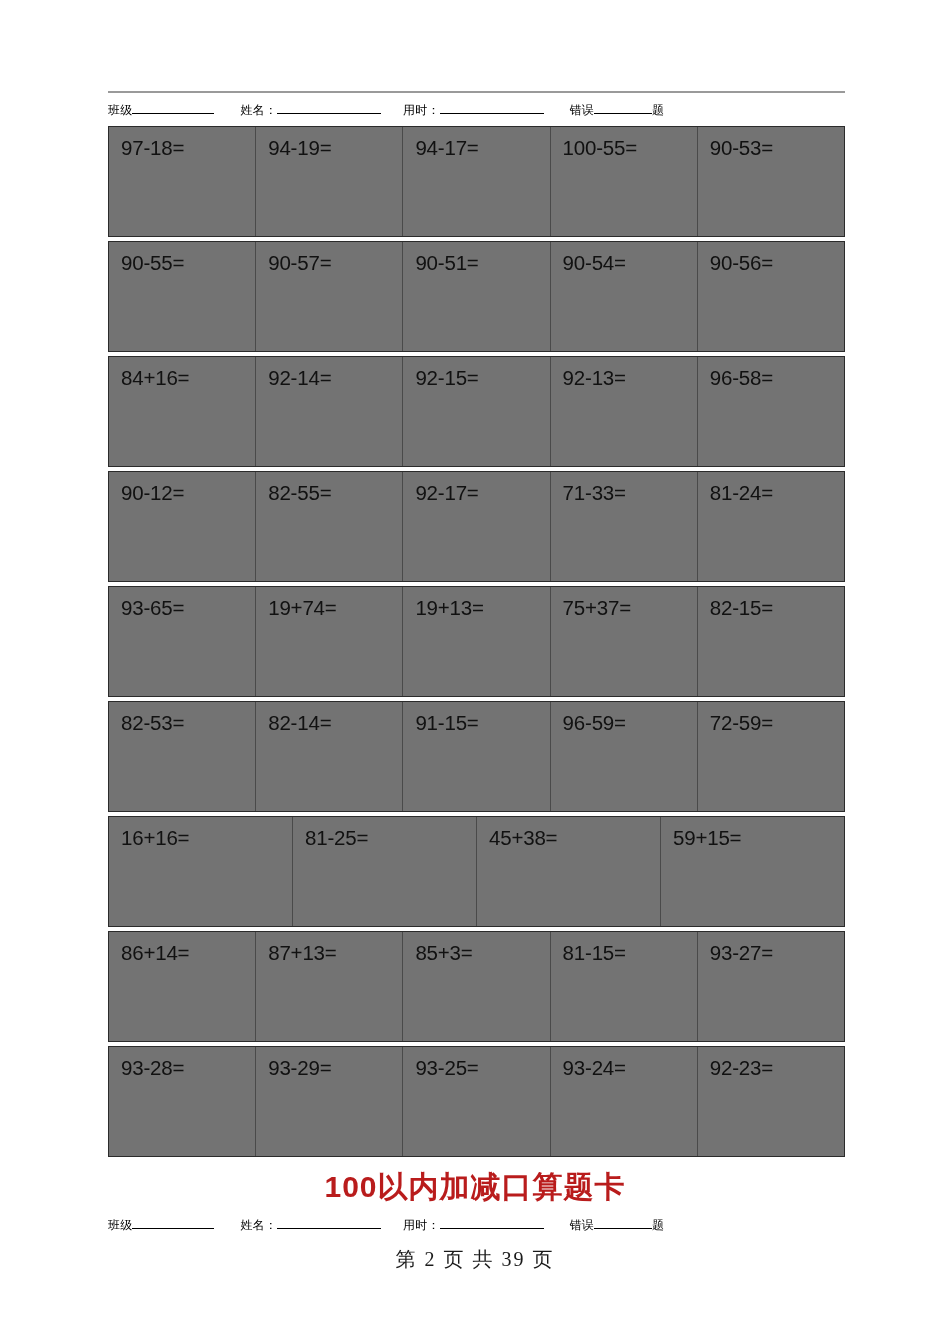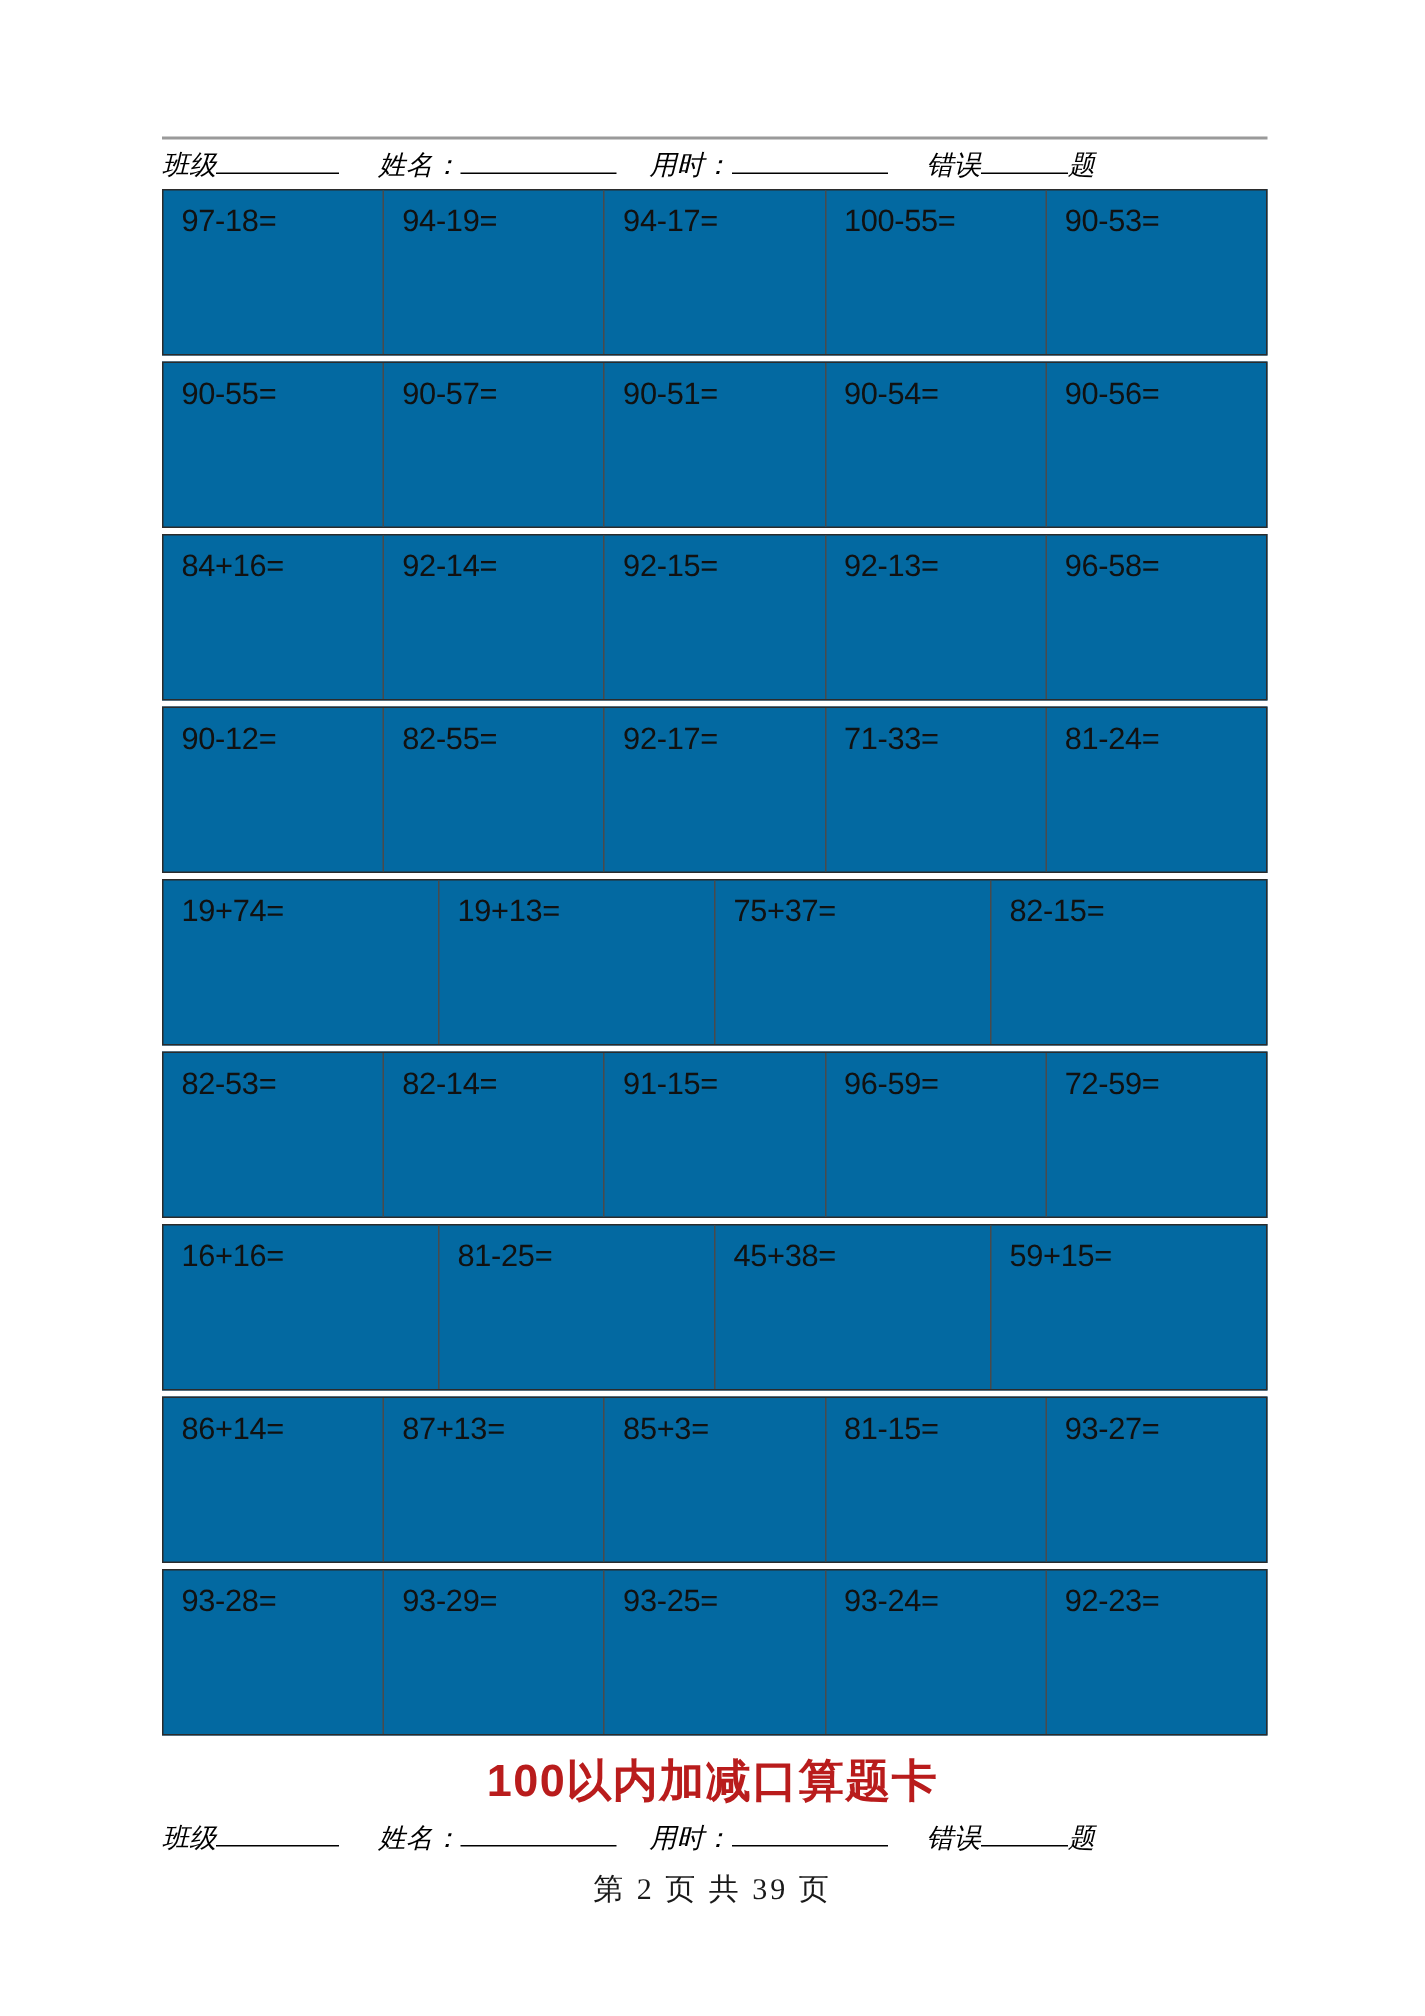--- a/index.html
+++ b/index.html
@@ -46,22 +46,21 @@
     letter-spacing: 0.2px;
   }
   .info-line.top { top: 98px; }
   .info-line.bottom { top: 1213px; }
 
   .info-field {
     display: inline-flex;
     align-items: baseline;
   }
   .info-label {
-    font-size: 18px;
-    font-style: italic;
+    font-size: 12px;
   }
   .blank {
     display: inline-block;
     border-bottom: 1.6px solid #000;
     height: 15px;
   }
   .blank.w1 { width: 82px; }
   .blank.w2 { width: 104px; }
   .blank.w3 { width: 104px; }
   .blank.w4 { width: 58px; }
@@ -78,21 +77,21 @@
     width: 737px;
   }
   .row {
     display: flex;
     width: 737px;
     height: 111px;
     border: 1.3px solid #2b2b2b;
     border-bottom: 1.3px solid #2b2b2b;
     box-sizing: border-box;
     margin-bottom: 4px;
-    background: #0369a1;
+    background: #737373;
   }
   .row:last-child { margin-bottom: 0; }
   .cell {
     flex: 1 1 0;
     box-sizing: border-box;
     border-right: 1.2px solid #4a4a4a;
     padding: 9px 0 0 12px;
     font-family: "Liberation Sans", "DejaVu Sans", sans-serif;
     font-size: 20.5px;
     line-height: 1.2;
@@ -185,20 +184,21 @@
         <div class="cell">96-58=</div>
       </div>
       <div class="row">
         <div class="cell">90-12=</div>
         <div class="cell">82-55=</div>
         <div class="cell">92-17=</div>
         <div class="cell">71-33=</div>
         <div class="cell">81-24=</div>
       </div>
       <div class="row">
+        <div class="cell">93-65=</div>
         <div class="cell">19+74=</div>
         <div class="cell">19+13=</div>
         <div class="cell">75+37=</div>
         <div class="cell">82-15=</div>
       </div>
       <div class="row">
         <div class="cell">82-53=</div>
         <div class="cell">82-14=</div>
         <div class="cell">91-15=</div>
         <div class="cell">96-59=</div>

